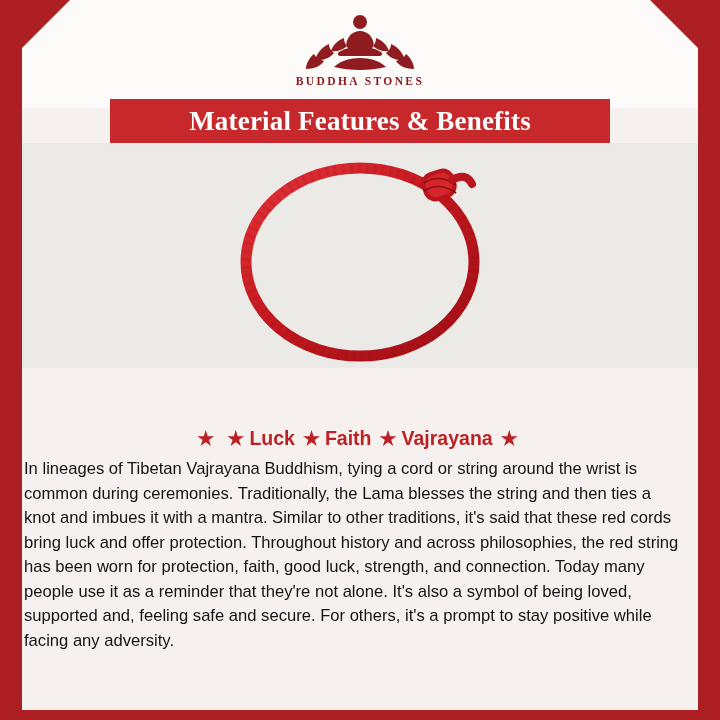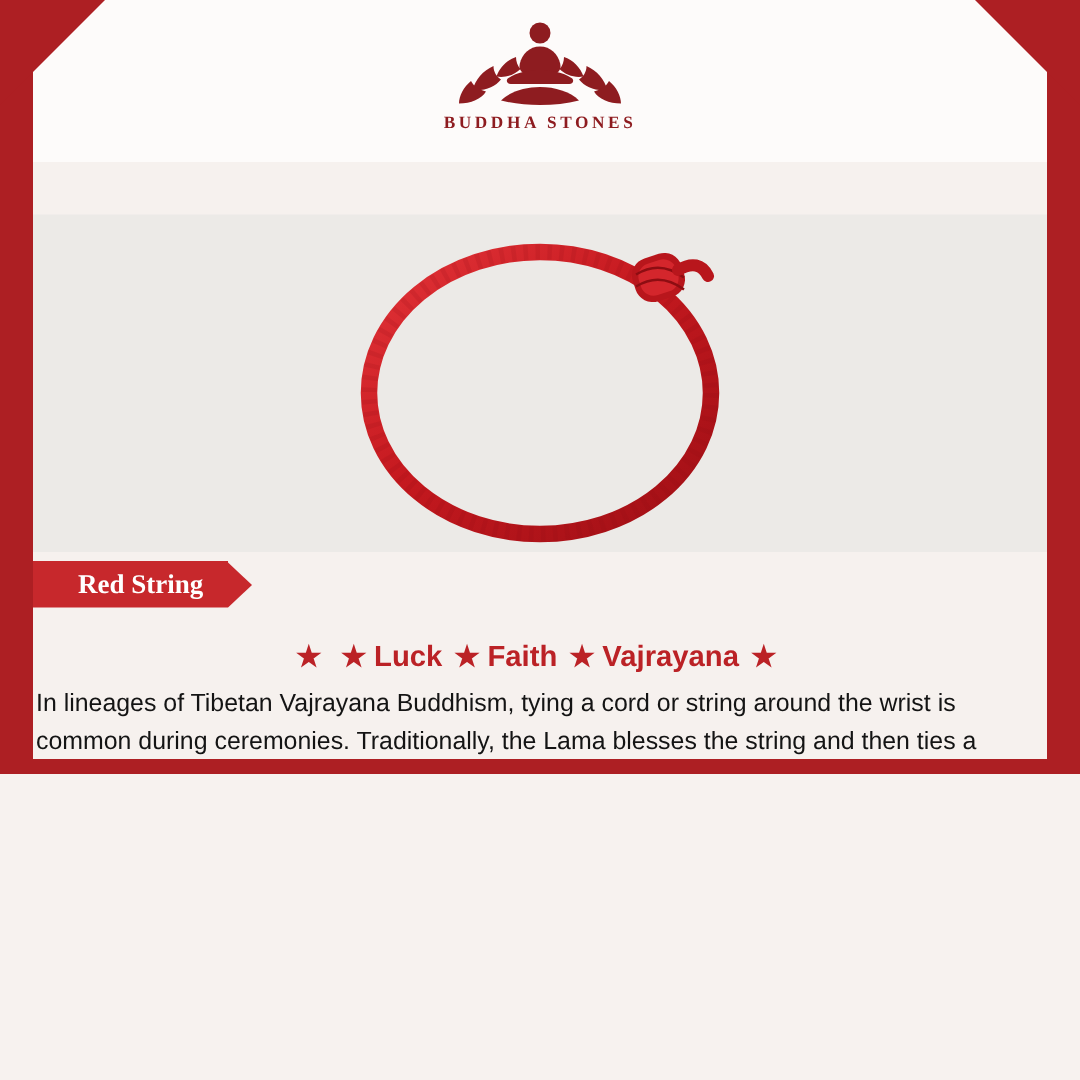--- a/index.html
+++ b/index.html
@@ -9,21 +9,21 @@
   body {
     width: 720px;
     height: 720px;
     font-family: "Liberation Sans", sans-serif;
     background: #f7f2ef;
     overflow: hidden;
   }
   .page {
     position: relative;
     width: 720px;
-    height: 516px;
+    height: 720px;
     background: #f6f1ee;
     overflow: hidden;
   }
   
   .frame-left {
     position: absolute;
     left: 0; top: 0;
     width: 22px; height: 720px;
     background: #ad1f23;
     z-index: 5;
@@ -221,20 +221,23 @@
           <path d="M87 36c7 3 12 9 14 16-8 1-15-2-19-7 3-2 5-5 5-9z"></path>
           <path d="M102 46c5 4 8 10 8 15-8 0-15-3-18-8 4-1 8-3 10-7z"></path>
 
           <path d="M56 50c-10 0-20 3-26 9 8 2 17 3 26 3s18-1 26-3c-6-6-16-9-26-9z"></path>
         </g>
       </svg>
     </span>
     <div class="logo-text">BUDDHA STONES</div>
   </div>
 
+  <div class="title-banner">
+    <div class="title">Material Features &amp; Benefits</div>
+  </div>
 
   <div class="product-area"></div>
 
   <div class="bracelet-wrap">
     <svg width="300" height="220" viewBox="0 0 300 220">
       <defs>
         <linearGradient id="cordgrad" x1="0" y1="0" x2="1" y2="1">
           <stop offset="0%" stop-color="#e4353a"></stop>
           <stop offset="45%" stop-color="#c5191f"></stop>
           <stop offset="100%" stop-color="#9e0f15"></stop>
@@ -251,26 +254,20 @@
         <rect x="212" y="20" width="34" height="30" rx="12" fill="#b8161c" transform="rotate(-18 229 35)"></rect>
         <rect x="216" y="24" width="26" height="22" rx="9" fill="#d4262c" transform="rotate(-18 229 35)"></rect>
         <path d="M214 33 q16 -10 32 2" stroke="#8d0d12" stroke-width="1.6" fill="none"></path>
         <path d="M214 41 q16 -10 32 2" stroke="#8d0d12" stroke-width="1.6" fill="none"></path>
       </g>
 
       <path d="M242 30 q14 -8 20 4" stroke="#b8161c" stroke-width="8" fill="none" stroke-linecap="round"></path>
     </svg>
   </div>
 
-  <div class="ribbon">
-    <div class="ribbon-body">
-      <span class="ribbon-label">Red String</span>
-    </div>
-    <div class="ribbon-tail"></div>
-  </div>
 
   <div class="benefits">
     <div class="benefit">
       <span class="star">★</span>
     </div>
     <div class="benefit">
       <span class="star">★</span>
       <span>Luck</span>
     </div>
     <div class="benefit">

